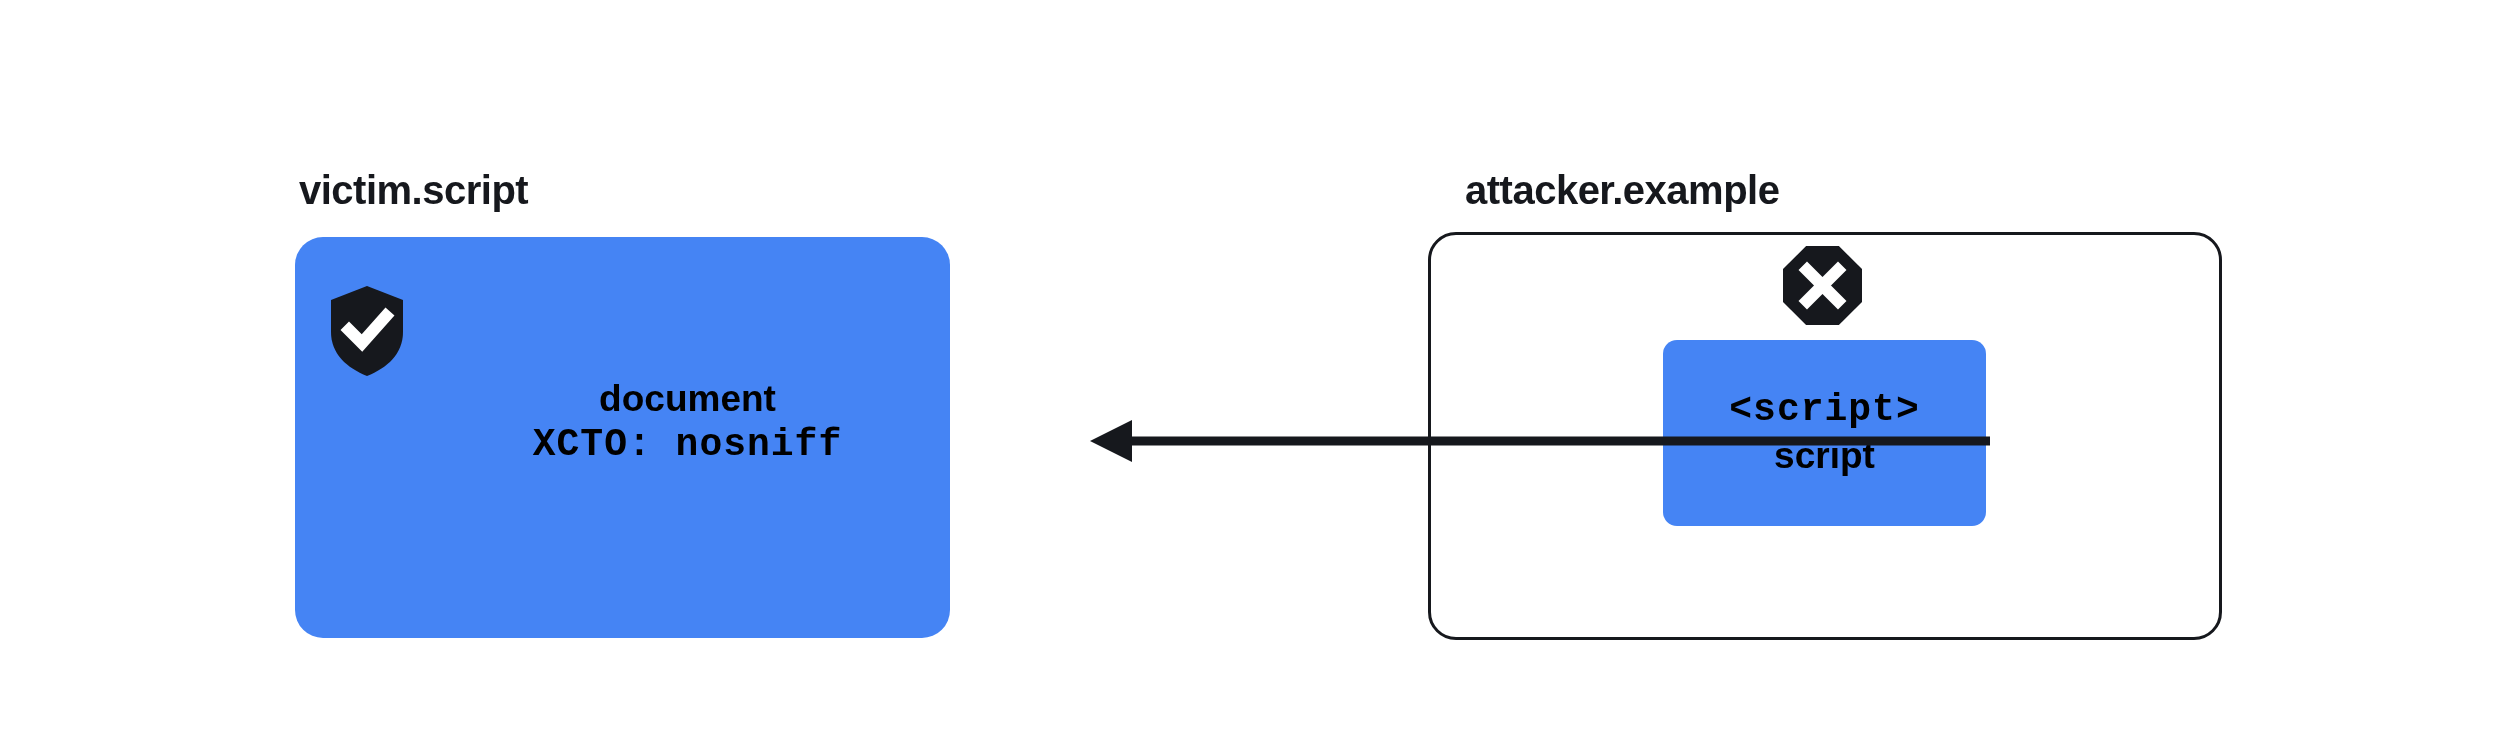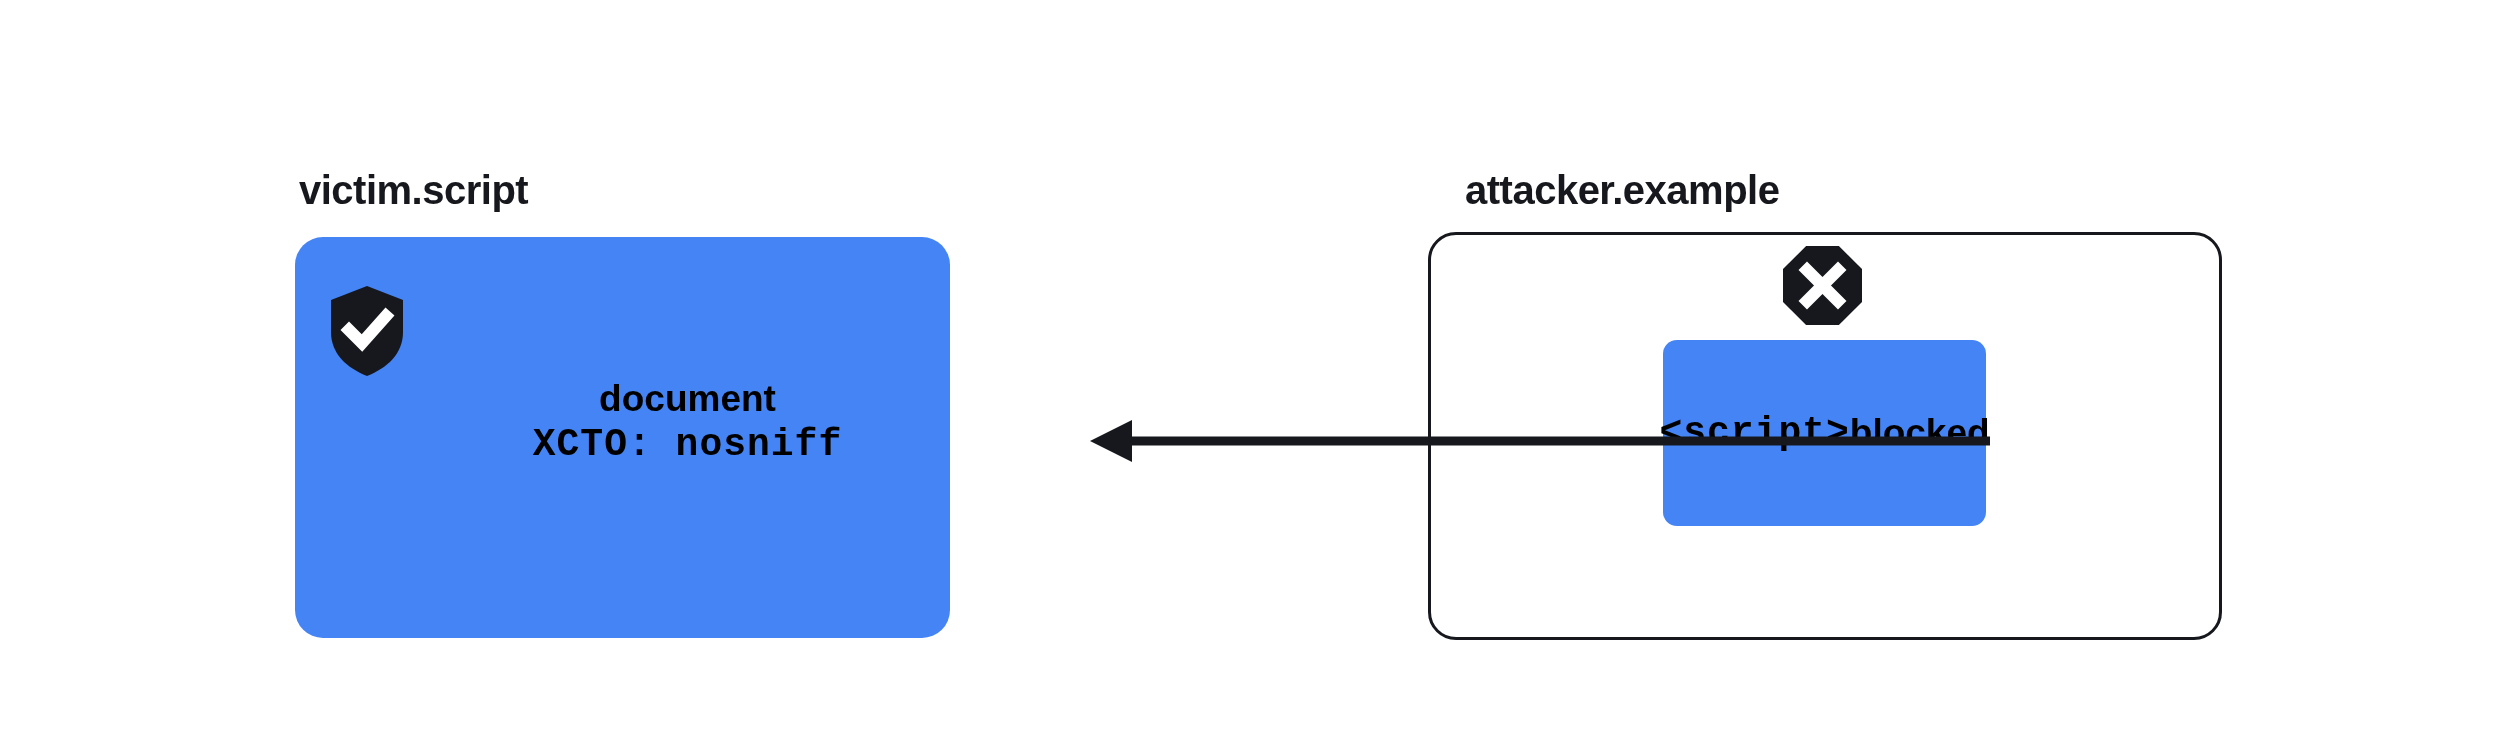--- a/index.html
+++ b/index.html
@@ -104,21 +104,21 @@
   
   #script-chip {
     position: absolute;
     left: 232px;
     top: 105px;
     width: 323px;
     height: 186px;
     background: #4584f4;
     border-radius: 14px;
     display: flex;
-    flex-direction: row;
+    flex-direction: column;
     align-items: center;
     justify-content: center;
   }
   #script-chip .line-mono,
   #script-chip .line-sans { text-align: center; }
 
   
   #block-arrow {
     position: absolute;
     left: 1080px;
@@ -155,21 +155,21 @@
 
     <span id="blocked-icon">
       <svg width="79" height="79" viewBox="0 0 79 79" xmlns="http://www.w3.org/2000/svg">
         <path d="M23.1 0 L55.9 0 L79 23.1 L79 55.9 L55.9 79 L23.1 79 L0 55.9 L0 23.1 Z" fill="#16181d"></path>
         <path d="M24 24 L55 55 M55 24 L24 55" stroke="#ffffff" stroke-width="12" stroke-linecap="square"></path>
       </svg>
     </span>
 
     <div id="script-chip">
       <div class="line-mono">&lt;script&gt;</div>
-      <div class="line-sans">blocked</div>
+      <div class="line-sans">script</div>
     </div>
   </div>
 
   <span id="block-arrow">
     <svg width="910" height="58" viewBox="0 0 910 58" xmlns="http://www.w3.org/2000/svg">
       <line x1="910" y1="29" x2="46" y2="29" stroke="#16181d" stroke-width="9"></line>
       <path d="M10 29 L52 8 L52 50 Z" fill="#16181d"></path>
     </svg>
   </span>
 

